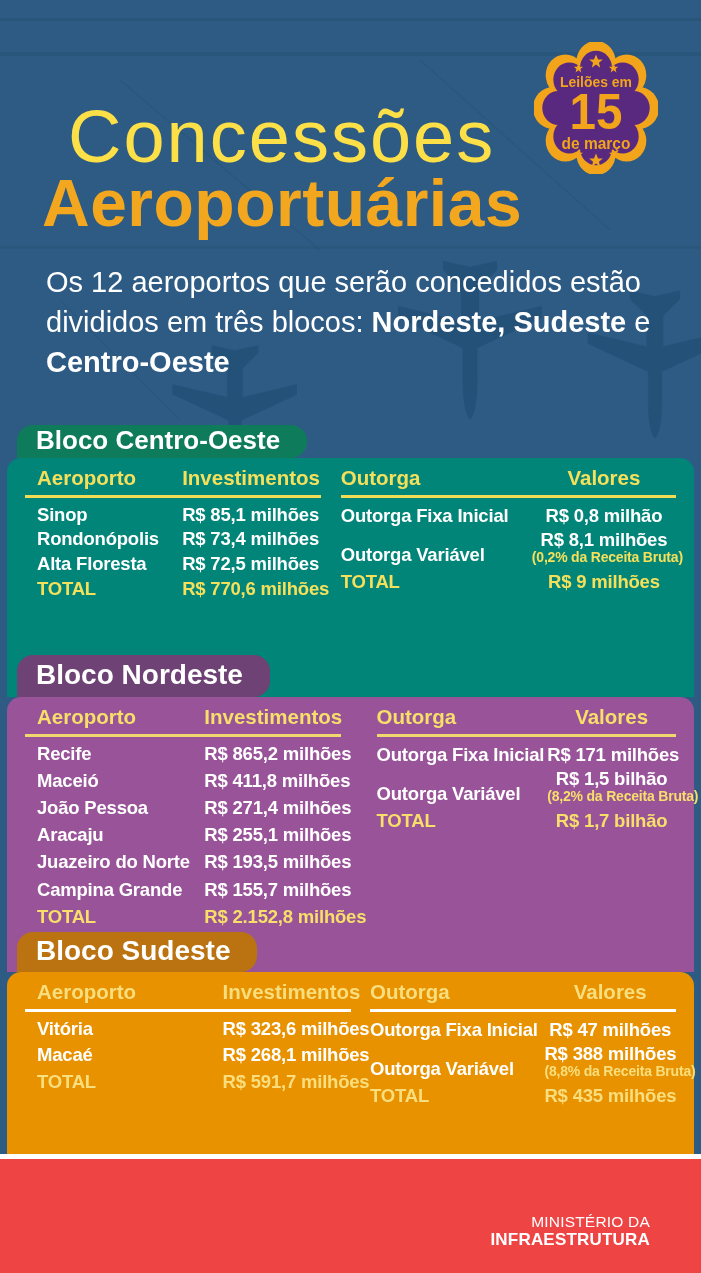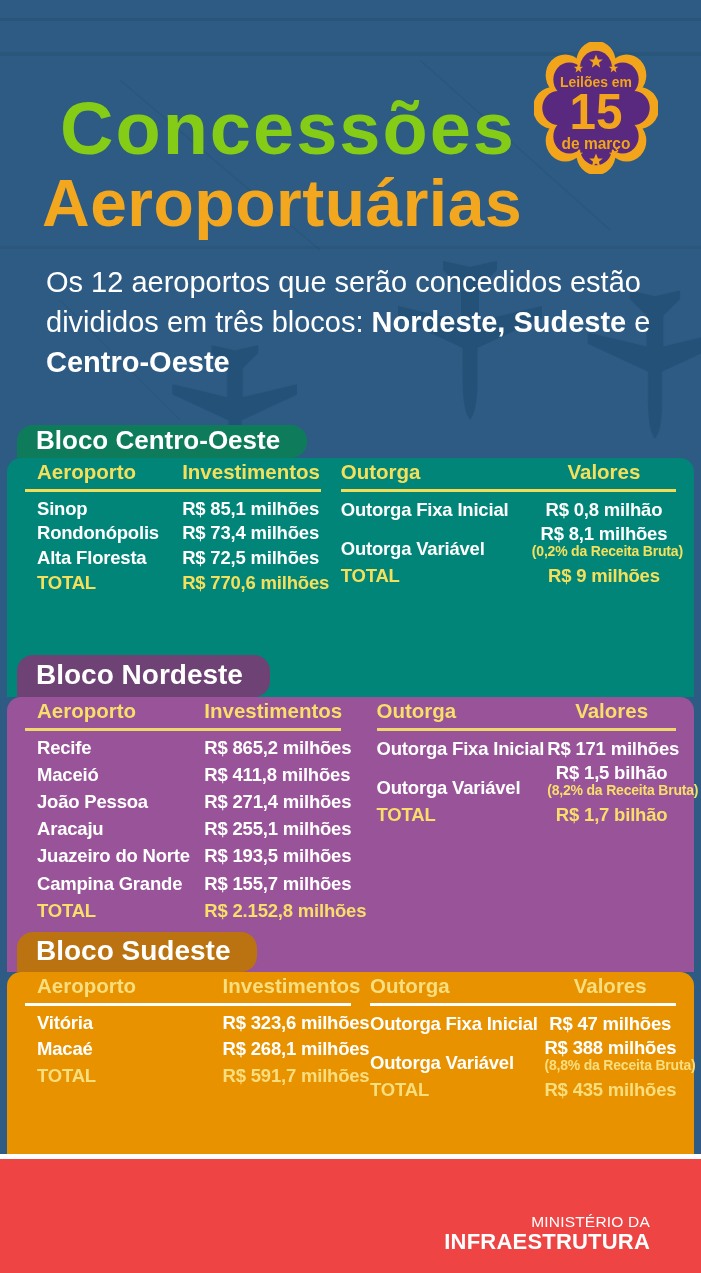--- a/index.html
+++ b/index.html
@@ -6,22 +6,22 @@
   .poster{
     position:relative;width:701px;height:1273px;overflow:hidden;
     background:#2E5B84;
     font-family:"Liberation Sans","DejaVu Sans",sans-serif;
   }
   
   .bg-art{position:absolute;top:0;left:0;}
   
   .header{position:absolute;top:0;left:0;width:701px;height:424px;}
   .title1{
-    position:absolute;left:52px;top:84px;margin:8px;
-    font-size:74px;font-weight:700;color:#84cc16;letter-spacing:2px;line-height:1;
+    position:absolute;left:52px;top:84px;margin:16px;
+    font-size:74px;font-weight:400;color:#fde047;letter-spacing:2px;line-height:1;
   }
   .title2{
     position:absolute;left:42px;top:170px;margin:0;
     font-size:66px;font-weight:800;color:#F2A71E;letter-spacing:0.5px;line-height:1;
   }
   .intro{
     position:absolute;left:46px;top:262px;width:616px;margin:0;
     font-size:29px;line-height:1.38;color:#FFFFFF;font-weight:400;
   }
   .intro b{font-weight:700;}
@@ -36,21 +36,21 @@
   .b2 .tab-row{height:42px;background:#008578;}
   .b3 .tab-row{height:40px;background:#995499;}
   .tab{
     margin-left:10px;display:flex;align-items:center;
     padding:0 27px 2px 19px;border-radius:16px 16px 16px 0;
     color:#fff;font-weight:800;white-space:nowrap;
   }
   .b1 .tab{background:#0E7C5A;font-size:26px;}
   .b2 .tab{background:#6E4274;font-size:28px;}
   .b3 .tab{background:#BA7310;font-size:28px;}
-  .panel{border-radius:14px 14px 0 0;padding:2px 18px 0;box-sizing:border-box;}
+  .panel{border-radius:14px 14px 0 0;padding:8px 18px 0;box-sizing:border-box;}
   .b1{--acc:#F5E05C;--rule:#F0DC55;}
   .b2{--acc:#F7DF6A;--rule:#EFD96F;}
   .b3{--acc:#F9DE7D;--rule:#FFFFFF;}
   .b1 .panel{background:#008578;height:197px;}
   .b2 .panel{background:#995499;height:235px;}
   .b3 .panel{background:#E89200;height:182px;}
   .cols{display:flex;justify-content:space-between;}
   .b1 .airports{width:45.5%;} .b1 .outorga{width:51.5%;}
   .b2 .airports{width:48.5%;} .b2 .outorga{width:46%;}
   .b3 .airports{width:50%;}   .b3 .outorga{width:47%;}
@@ -71,21 +71,21 @@
         letter-spacing:-0.2px;margin-top:5px;line-height:1.15;}
   .orow.var{margin-top:4px;}
   .orow.total{margin-top:6px;}
   .stacked{display:flex;flex-direction:column;line-height:1.05;}
   .note{font-size:14px;color:var(--acc);font-weight:700;margin-top:1px;}
   
   .strip{position:absolute;top:1154px;left:0;width:701px;height:5px;background:#FFFFFF;}
   .footer{position:absolute;top:1159px;left:0;width:701px;height:128px;background:#ef4444;}
   .ministry{position:absolute;top:54px;right:51px;text-align:right;color:#FFFFFF;line-height:1.12;}
   .ministry .m1{display:block;font-size:15.5px;font-weight:400;letter-spacing:0.2px;}
-  .ministry .m2{display:block;font-size:22px;font-weight:800;letter-spacing:0.2px;}
+  .ministry .m2{display:block;font-size:17px;font-weight:800;letter-spacing:0.2px;}
 </style>
 </head>
 <body>
 
 <div class="poster">
 
   <svg class="bg-art" width="701" height="470" viewBox="0 0 701 470">
     <rect x="0" y="0" width="701" height="470" fill="#2E5B84"></rect>
     <rect x="0" y="18" width="701" height="3" fill="#24506F" opacity="0.5"></rect>
     <rect x="0" y="52" width="701" height="4" fill="#24506F" opacity="0.4"></rect>

